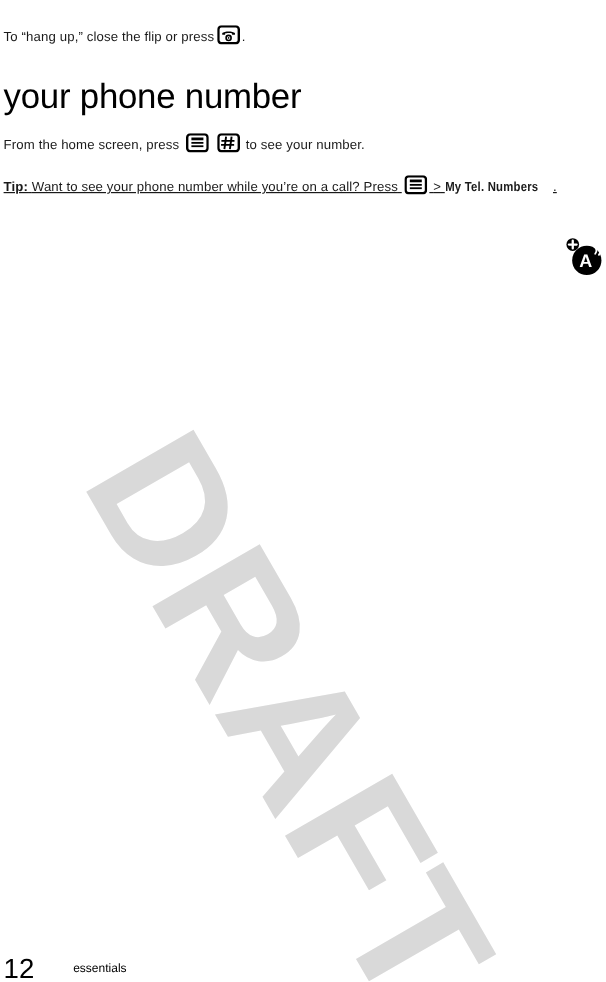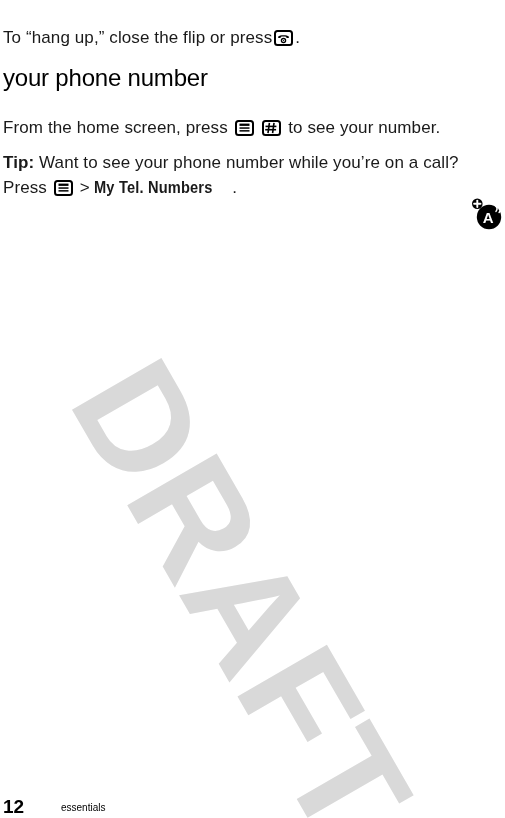--- a/index.html
+++ b/index.html
@@ -50,36 +50,36 @@
     left: 0;
     top: 0;
     width: 505px;
     height: 818px;
     z-index: 2;
   }
 
   .para {
     position: absolute;
     left: 3px;
-    font-size: 17px;
+    font-size: 11px;
     line-height: 25px;
     color: #1a1a1a;
     letter-spacing: 0.1px;
   }
 
   #para-hangup  { top: 8px;   width: 500px; }
   #para-home    { top: 98px;  width: 500px; }
-  #para-tip     { top: 133px; width: 500px; }
+  #para-tip     { top: 133px; width: 500px; text-decoration: underline; }
   #para-store   { top: 193px; width: 470px; }
 
   #section-heading {
     position: absolute;
     left: 3px;
     top: 44px;
-    font-size: 24px;
+    font-size: 29px;
     font-weight: 400;
     line-height: 36px;
     letter-spacing: -0.2px;
     color: #000;
   }
 
   .bold-label { font-weight: bold; }
 
   
   .ui-term {
@@ -113,22 +113,22 @@
     position: absolute;
     left: 3px;
     top: 796px;
     width: 499px;
     height: 22px;
   }
   #footer-page-number {
     position: absolute;
     left: 0;
     top: 0;
-    font-size: 19px;
-    font-weight: bold;
+    font-size: 23px;
+    font-weight: normal;
     line-height: 22px;
     color: #000;
   }
   #footer-section-name {
     position: absolute;
     left: 58px;
     top: 1px;
     font-size: 10px;
     font-weight: 400;
     line-height: 22px;

